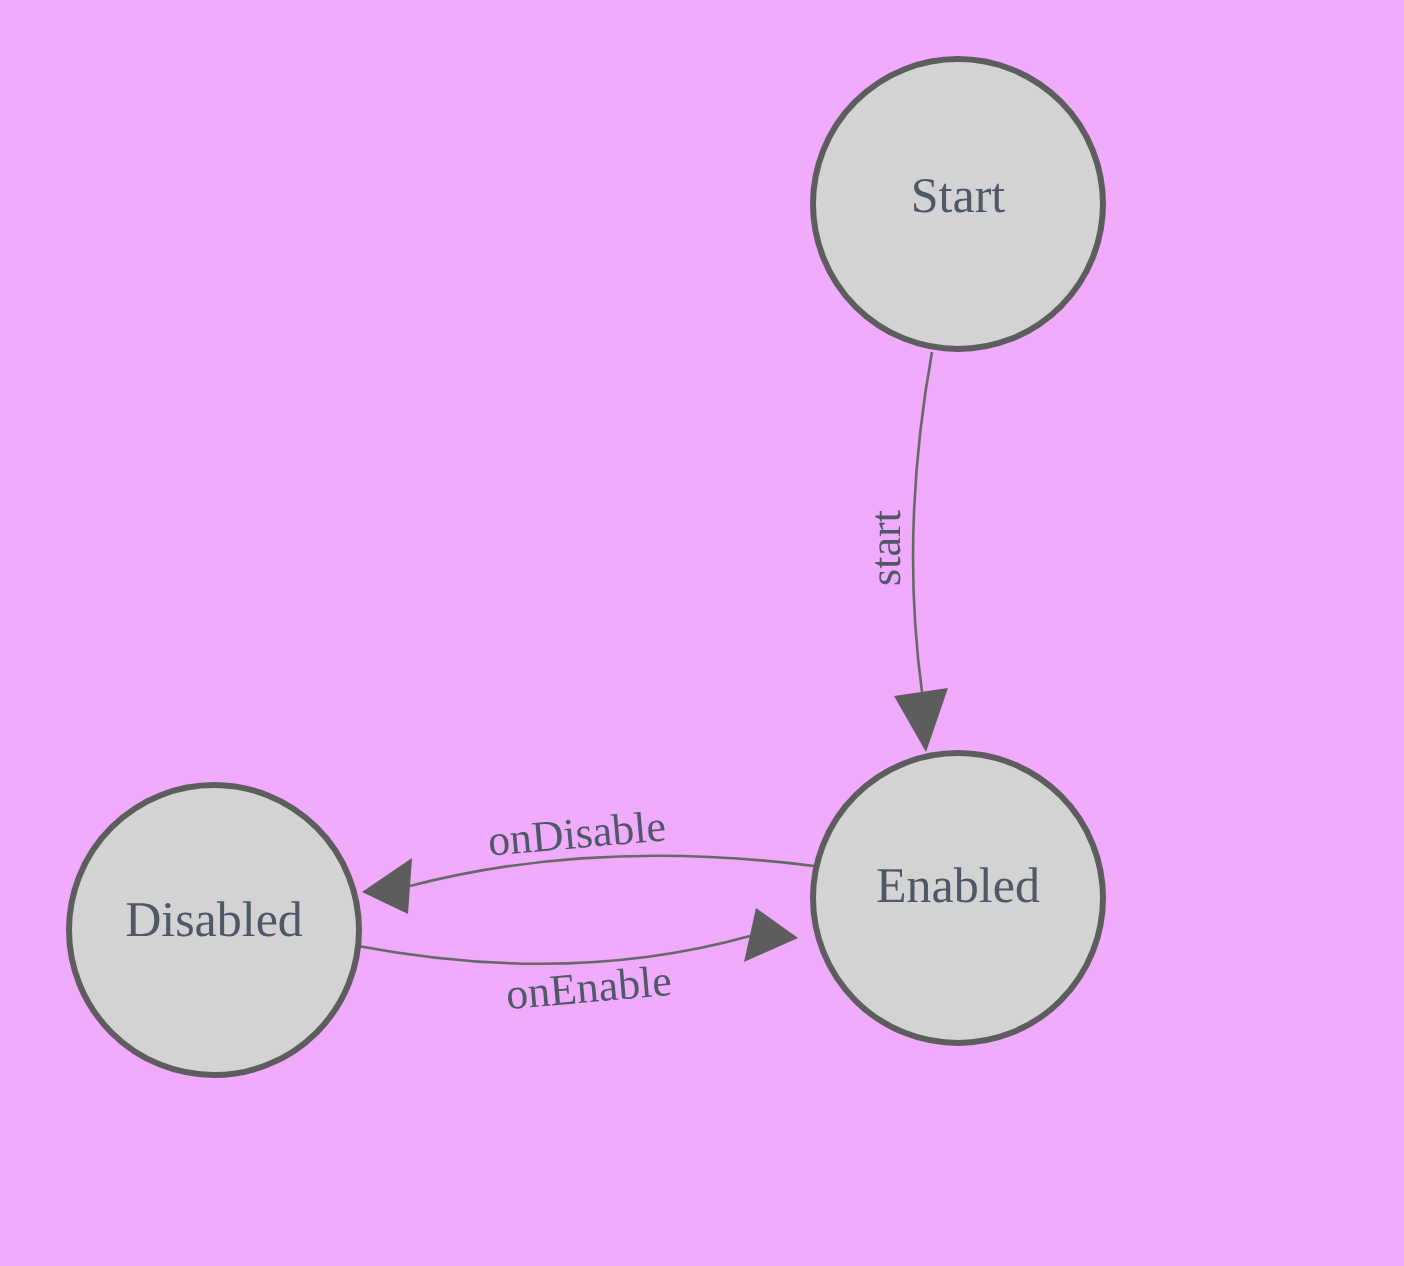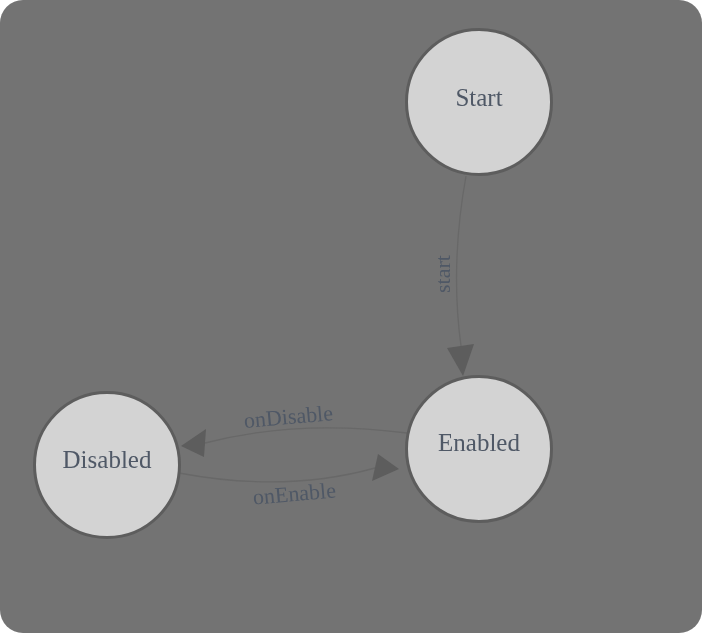--- a/index.html
+++ b/index.html
@@ -4,23 +4,22 @@
 <style>
   html, body {
     margin: 0;
     padding: 0;
     background: #ffffff;
   }
   .canvas {
     position: relative;
     width: 702px;
     height: 633px;
-    background: #737373;
+    background: #f0abfc;
     overflow: hidden;
-    border-radius: 23px;
   }
   svg { display: block; }
   .node-circle { cursor: pointer; }
   .edge-path { fill: none; }
   text {
     font-family: "Liberation Serif", "DejaVu Serif", serif;
     user-select: none;
   }
 </style>
 </head>

